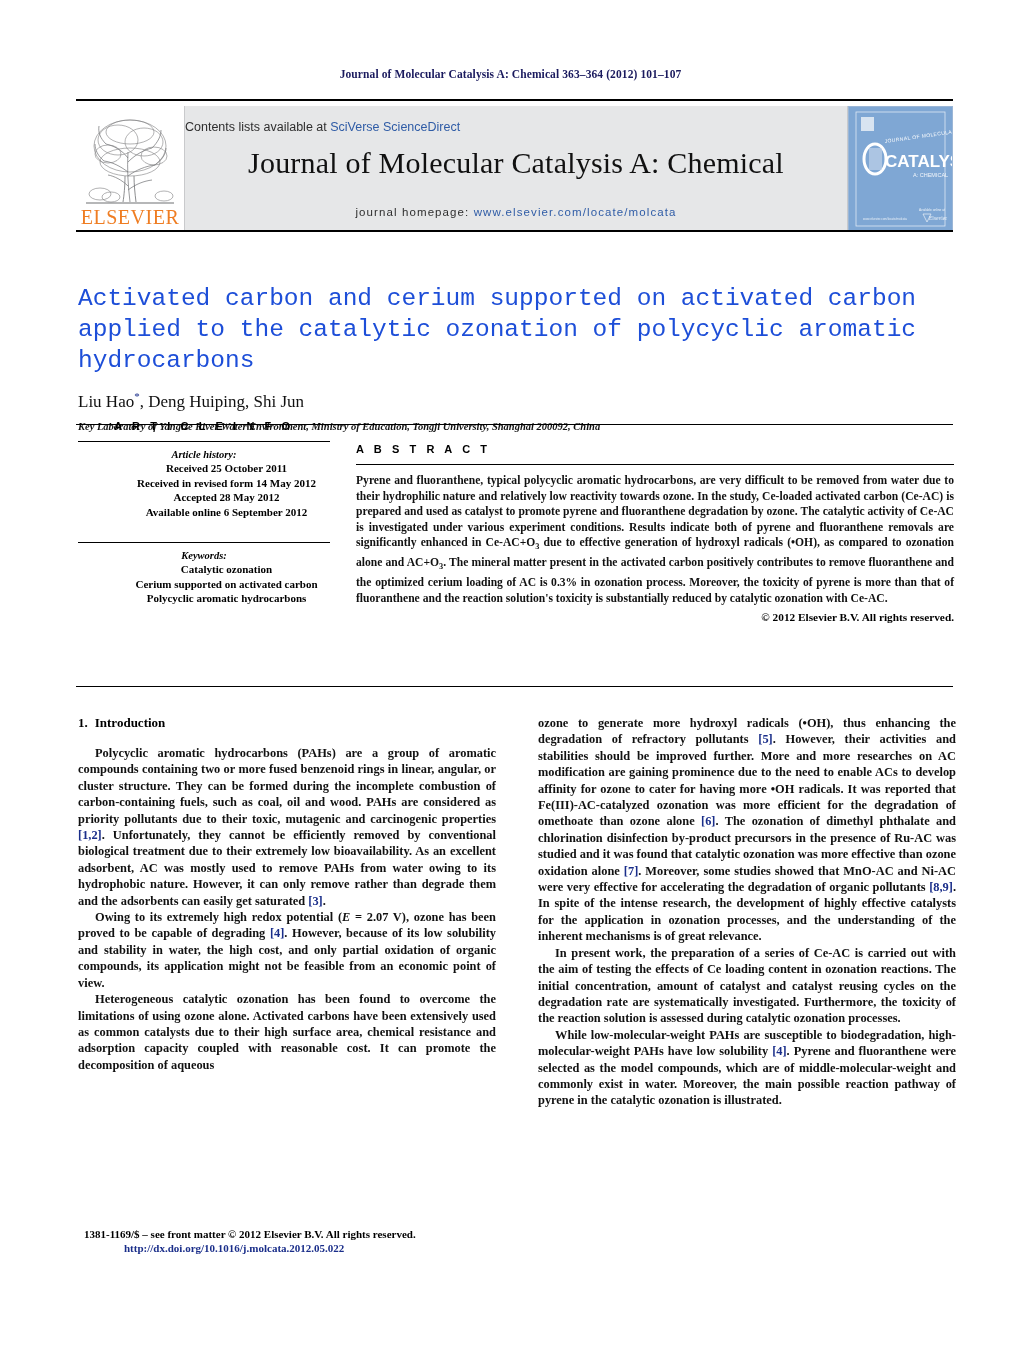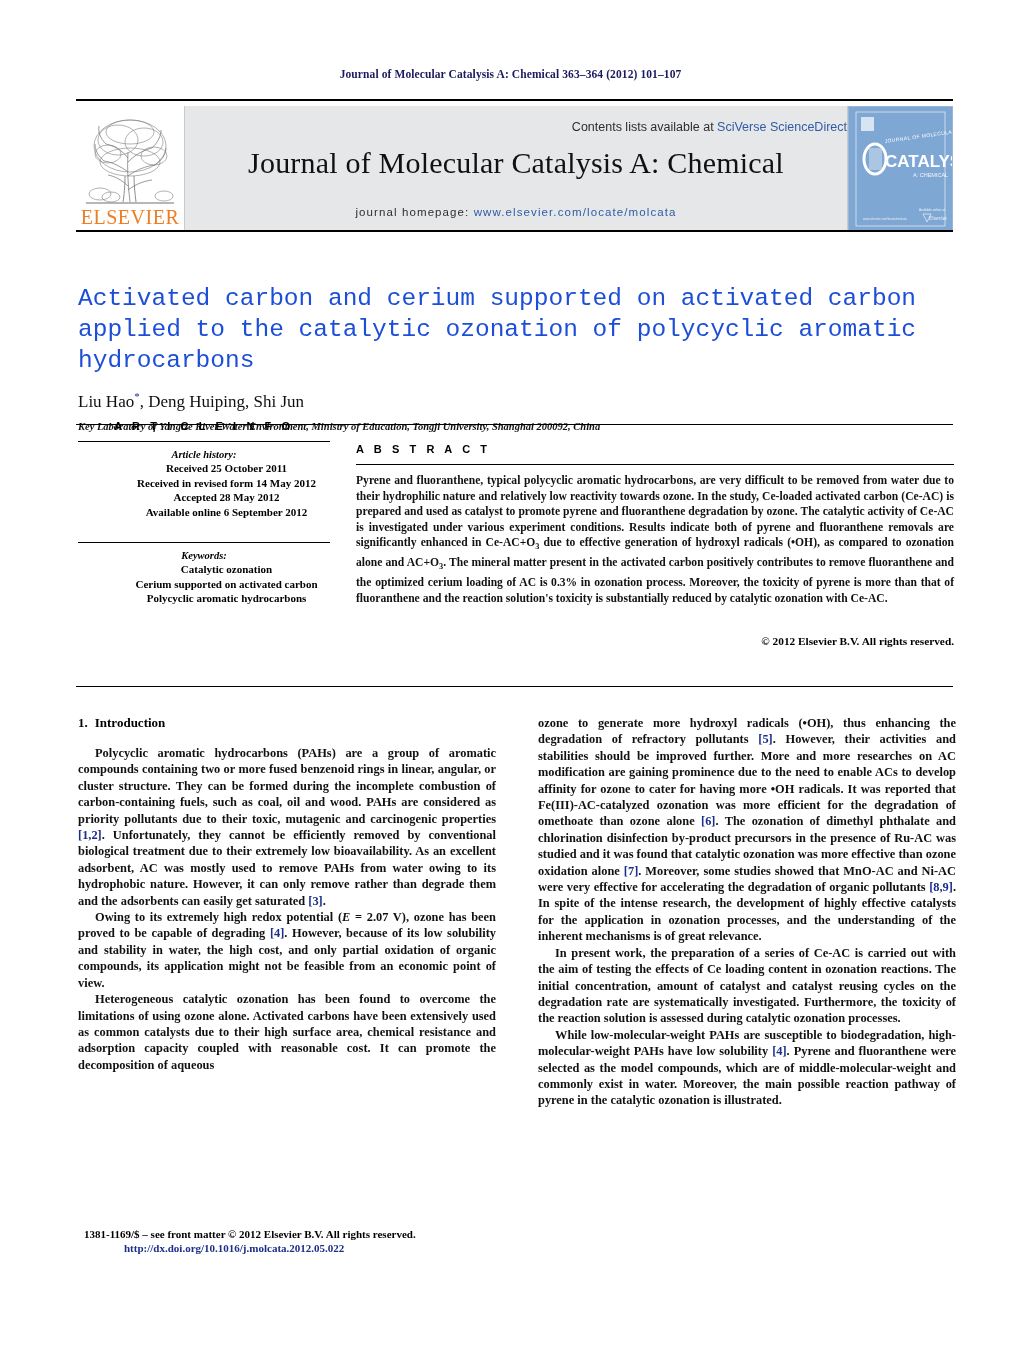--- a/index.html
+++ b/index.html
@@ -56,21 +56,21 @@
     position: absolute;
     left: 108px; top: 2px;
     width: 662px; height: 124px;
     background: #e6e7e8;
     border-left: 1px solid #c9cacc;
     border-right: 1px solid #c9cacc;
   }
   .contents-line {
     position: absolute;
     top: 14px; left: 0; width: 662px;
-    text-align: right;
+    text-align: left;
     font-family: "Liberation Sans", sans-serif;
     font-size: 12.5px;
     color: #2e2e2e;
   }
   .contents-line .sd {
     color: #2f5ca6;
   }
   .journal-title {
     position: absolute;
     top: 40px; left: 0; width: 662px;
@@ -179,21 +179,21 @@
     margin-bottom: 8px;
   }
   .abs-body {
     font-size: 11.6px;
     line-height: 15.6px;
     text-align: justify;
     font-weight: bold;
     color: #111;
   }
   .abs-copy {
-    margin-top: 29px;
+    margin-top: 5px;
     text-align: right;
     font-size: 11.3px;
     font-weight: bold;
   }
 
   .info-abs-bottom {
     position: absolute;
     left: 76px; top: 686px; width: 877px;
     border-top: 1px solid #000;
   }

